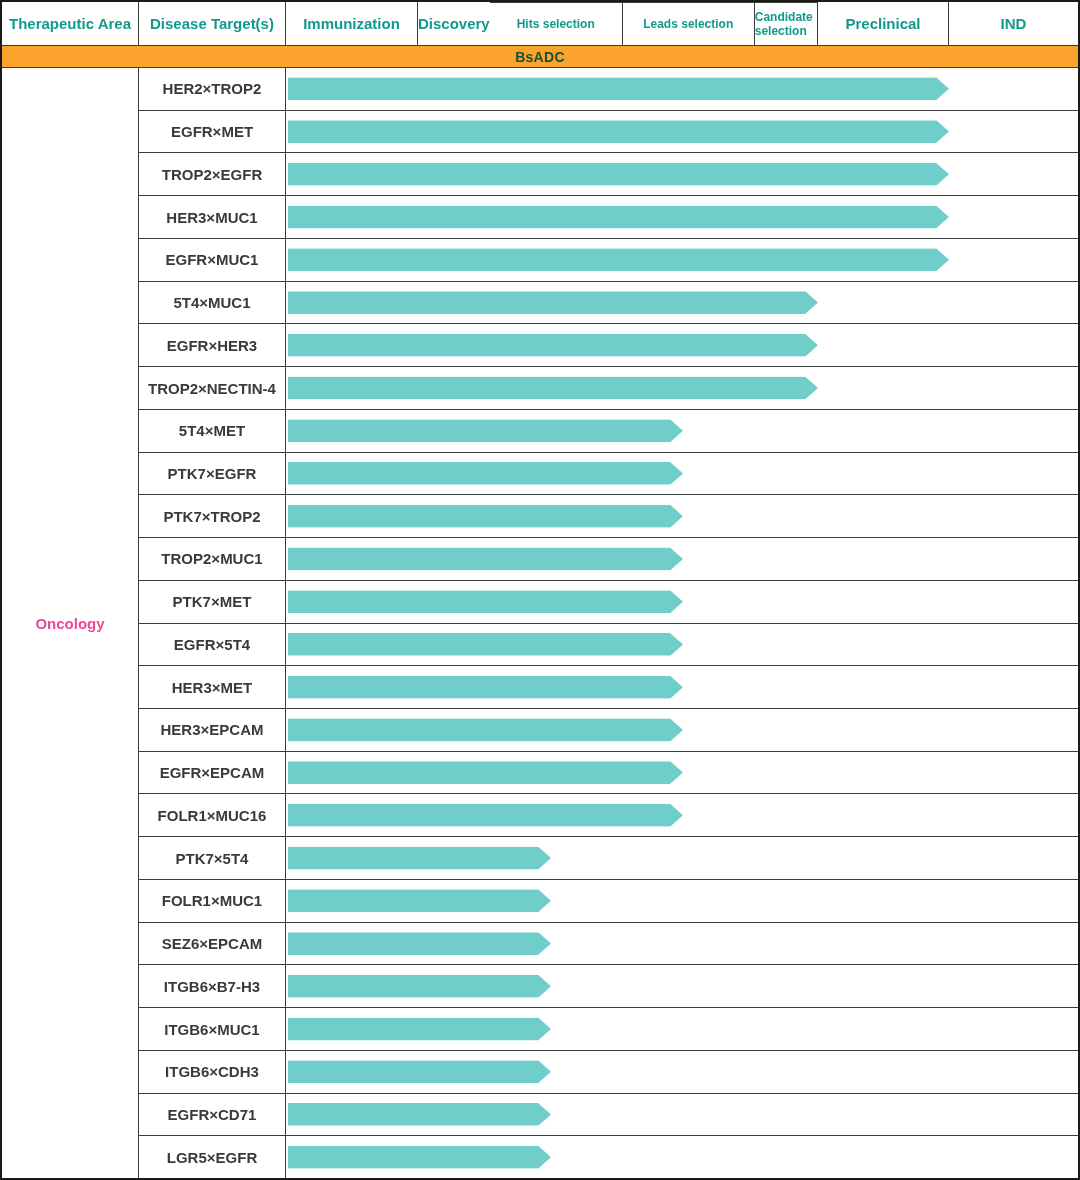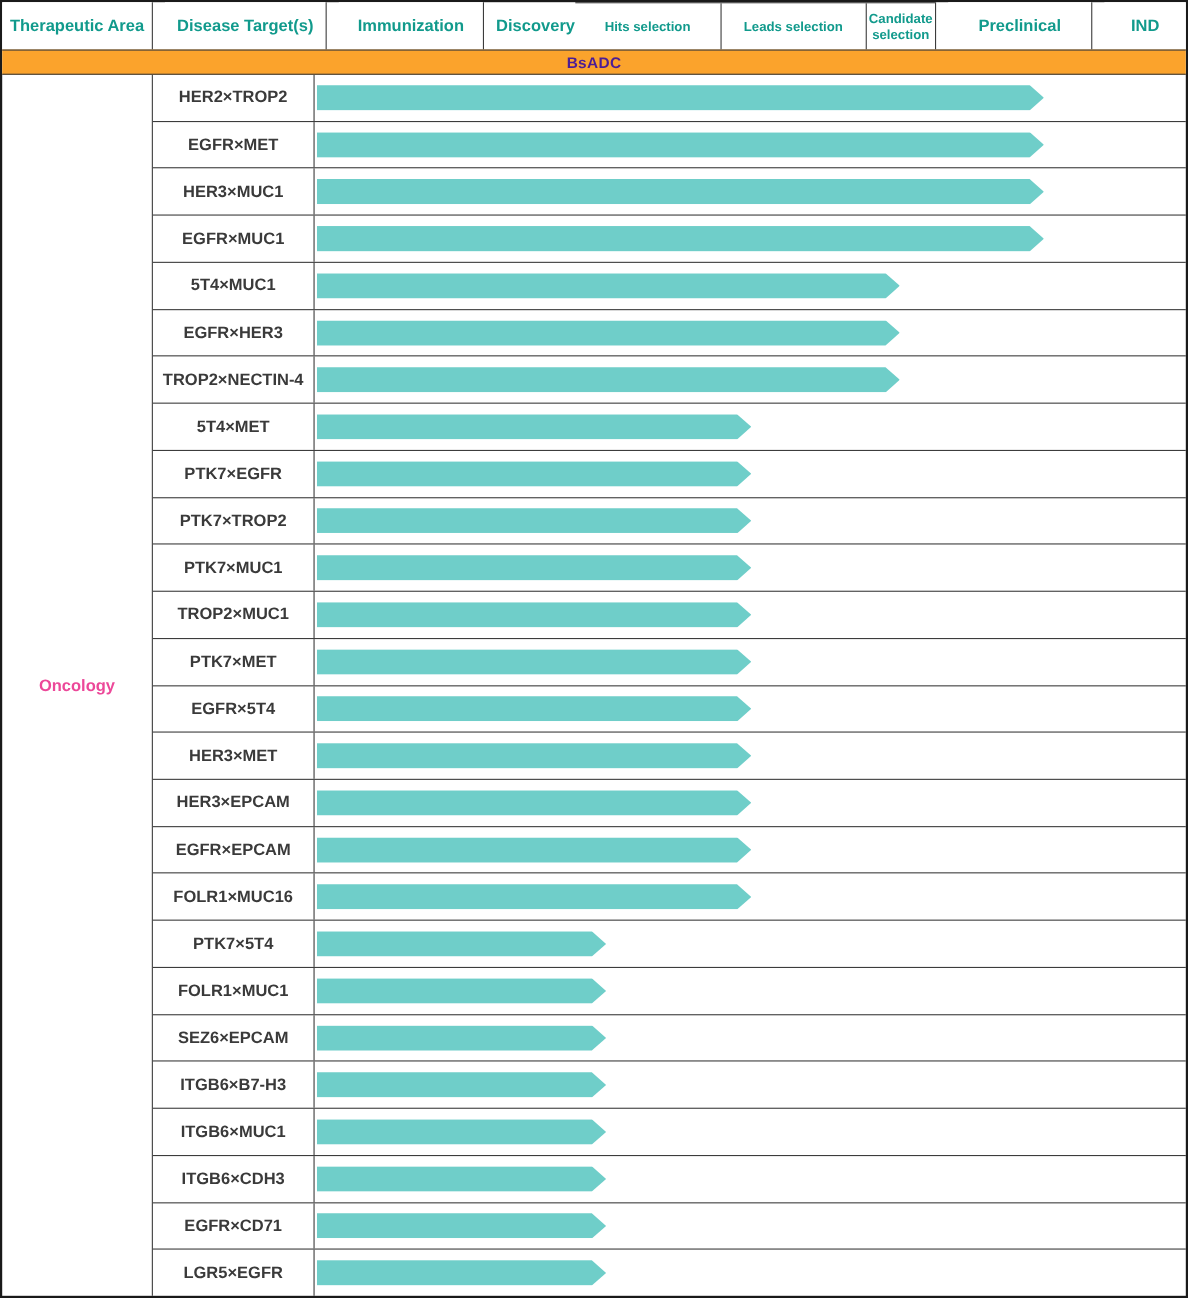--- a/index.html
+++ b/index.html
@@ -19,21 +19,20 @@
     width:1080px;height:1180px;
     border:2px solid #1a1a1a;
     display:flex;flex-direction:column;
     background:#ffffff;
   }
   
   .header{
     height:43px;flex:0 0 43px;
     display:grid;
     grid-template-columns:137px 147px 132px 400px 131px 1fr;
-    gap:11px;
   }
   .hcell{
     border-right:1px solid var(--border);
     display:flex;align-items:center;justify-content:center;
     color:var(--teal-text);
     font-weight:bold;font-size:15px;
     background:#fff;
   }
   .hcell:last-child{border-right:none;}
   .c-disc{
@@ -41,35 +40,34 @@
     display:flex;flex-direction:row;
   }
   .disc-title{
     flex:0 0 22px;
     display:flex;align-items:center;justify-content:center;
     color:var(--teal-text);font-weight:bold;font-size:15px;
   }
   .disc-sub{
     flex:1;display:grid;grid-template-columns:133px 132px 1fr;
     border-top:1px solid var(--border);
-    text-align:center;
   }
   .disc-sub .sub{
     display:flex;align-items:center;justify-content:center;
     color:var(--teal-text);font-weight:bold;font-size:12px;
     border-right:1px solid var(--border);
   }
   .disc-sub .sub:last-child{border-right:none;}
   
   .banner{
     height:23px;flex:0 0 23px;
     background:var(--orange);
     border-top:1px solid var(--border);
     border-bottom:1px solid var(--border);
-    color:#4c1d95;font-weight:bold;font-size:14px;
+    color:#14532d;font-weight:bold;font-size:14px;
     display:flex;align-items:center;justify-content:center;
     letter-spacing:.3px;
   }
   
   .body{flex:1;display:flex;min-height:0;}
   .ta-cell{
     flex:0 0 137px;
     border-right:1px solid var(--border);
     display:flex;align-items:center;justify-content:center;
     font-weight:bold;font-size:15px;color:#ec4899;
@@ -130,20 +128,26 @@
             <div class="bar" title="HER2×TROP2 — Preclinical" style="width: 661px;"></div>
           </div>
         </div>
         <div class="row">
           <div class="label">EGFR×MET</div>
           <div class="track">
             <div class="bar" title="EGFR×MET — Preclinical" style="width: 661px;"></div>
           </div>
         </div>
         <div class="row">
+          <div class="label">TROP2×EGFR</div>
+          <div class="track">
+            <div class="bar" title="TROP2×EGFR — Preclinical" style="width: 661px;"></div>
+          </div>
+        </div>
+        <div class="row">
           <div class="label">HER3×MUC1</div>
           <div class="track">
             <div class="bar" title="HER3×MUC1 — Preclinical" style="width: 661px;"></div>
           </div>
         </div>
         <div class="row">
           <div class="label">EGFR×MUC1</div>
           <div class="track">
             <div class="bar" title="EGFR×MUC1 — Preclinical" style="width: 661px;"></div>
           </div>
@@ -175,26 +179,20 @@
         <div class="row">
           <div class="label">PTK7×EGFR</div>
           <div class="track">
             <div class="bar" title="PTK7×EGFR — Leads selection" style="width: 395px;"></div>
           </div>
         </div>
         <div class="row">
           <div class="label">PTK7×TROP2</div>
           <div class="track">
             <div class="bar" title="PTK7×TROP2 — Leads selection" style="width: 395px;"></div>
-          </div>
-        </div>
-        <div class="row">
-          <div class="label">PTK7×MUC1</div>
-          <div class="track">
-            <div class="bar" title="PTK7×MUC1 — Leads selection" style="width: 395px;"></div>
           </div>
         </div>
         <div class="row">
           <div class="label">TROP2×MUC1</div>
           <div class="track">
             <div class="bar" title="TROP2×MUC1 — Leads selection" style="width: 395px;"></div>
           </div>
         </div>
         <div class="row">
           <div class="label">PTK7×MET</div>

